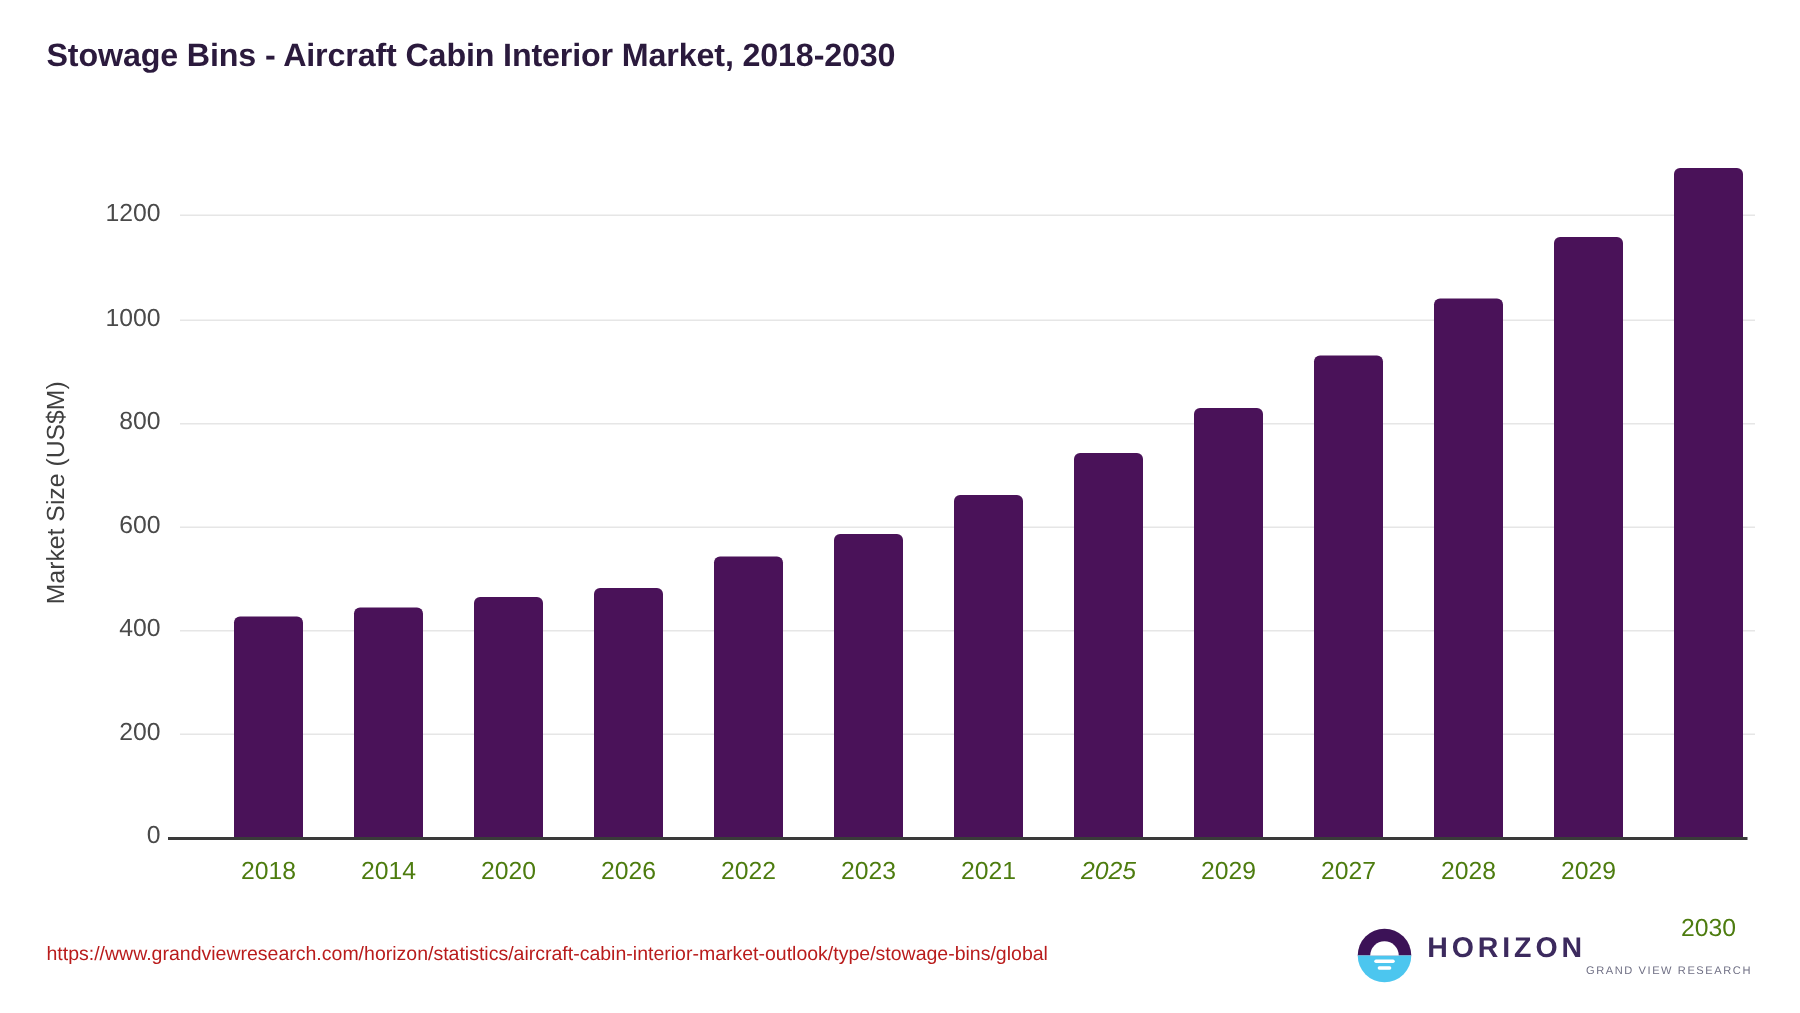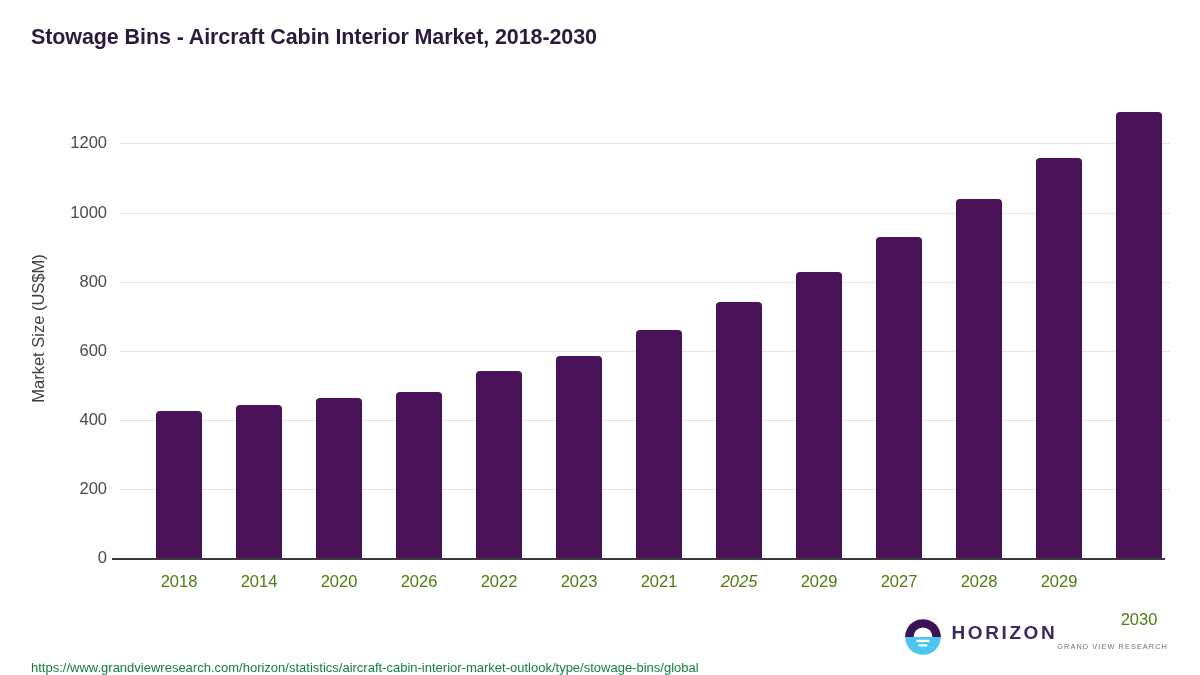--- a/index.html
+++ b/index.html
@@ -116,23 +116,22 @@
     font-size: 16.5px;
     color: #4d7c0f;
   }
 
   
   .footer-url {
     position: absolute;
     left: 31px;
     top: 628px;
     font-size: 13px;
-    color: #15803d;
-    white-space: nowrap;
-    margin-top: 32px;
+    color: #b91c1c;
+    white-space: nowrap;
   }
   .logo {
     position: absolute;
     right: 28px;
     top: 618px;
     display: flex;
     align-items: center;
     gap: 9px;
   }
   .logo-mark {

